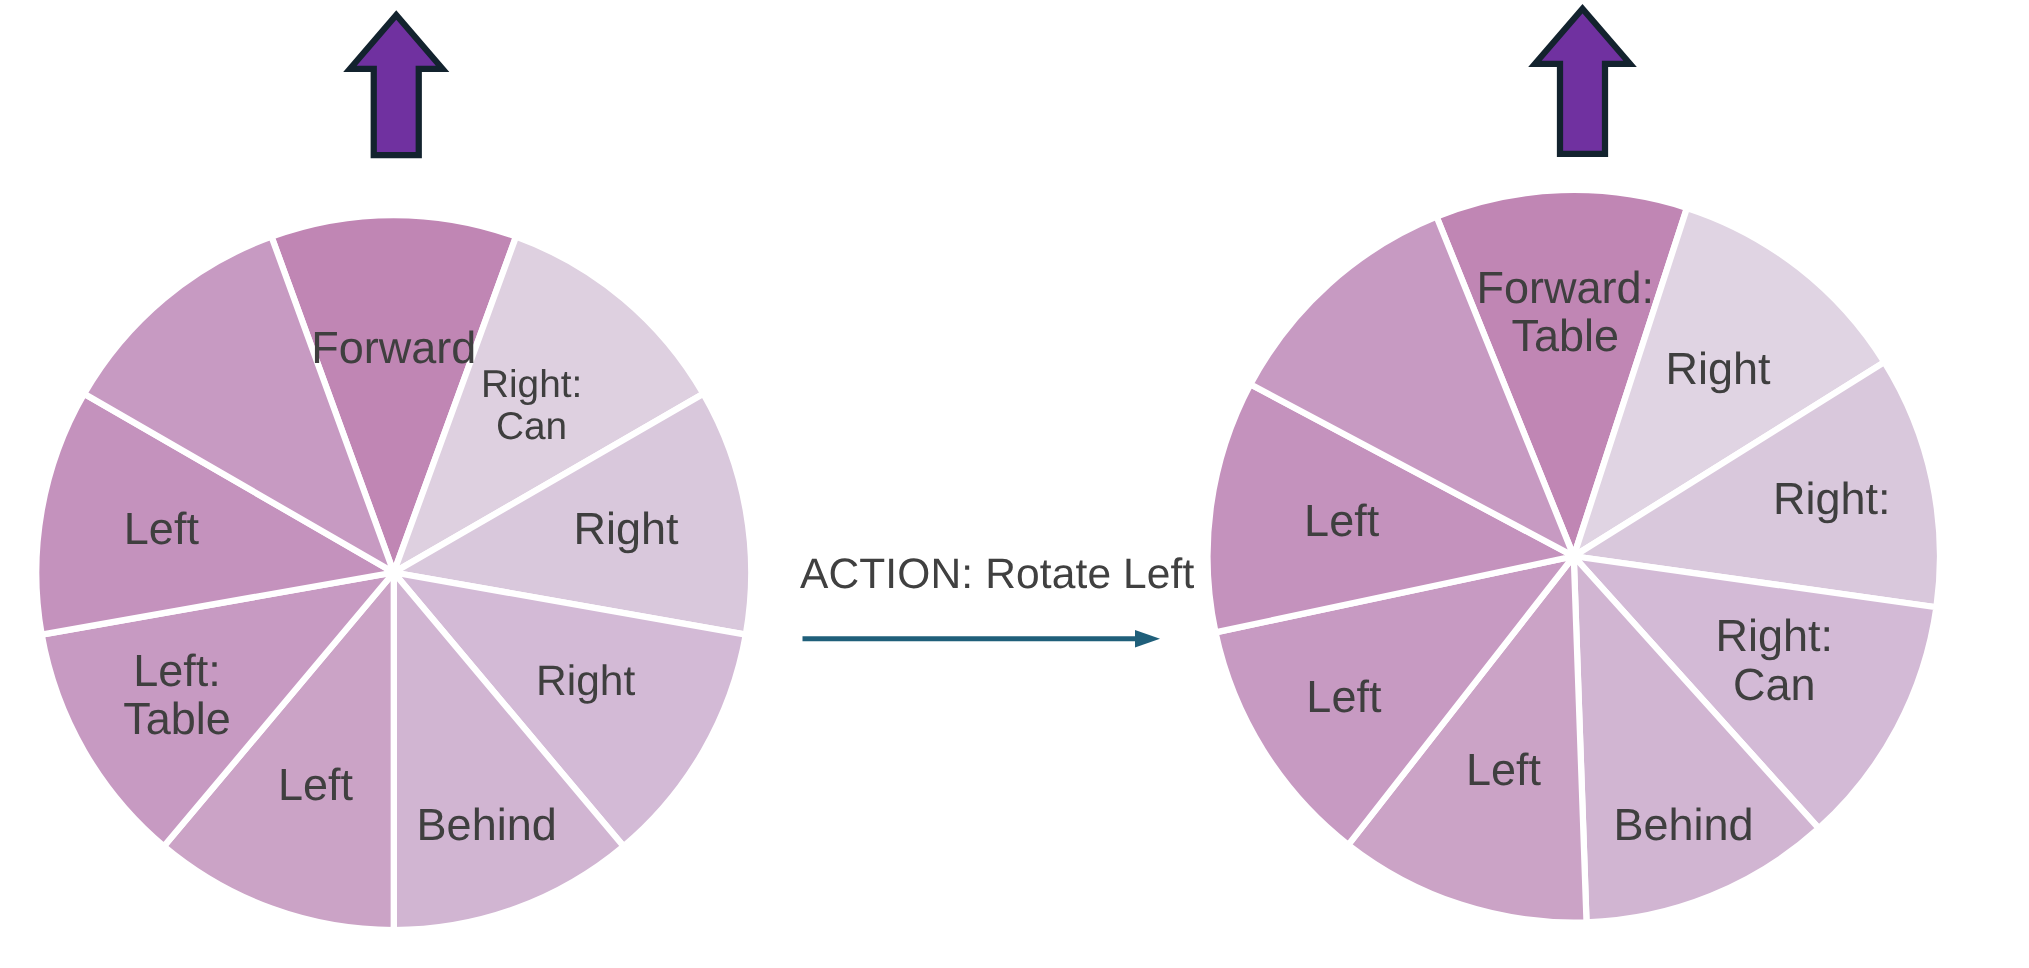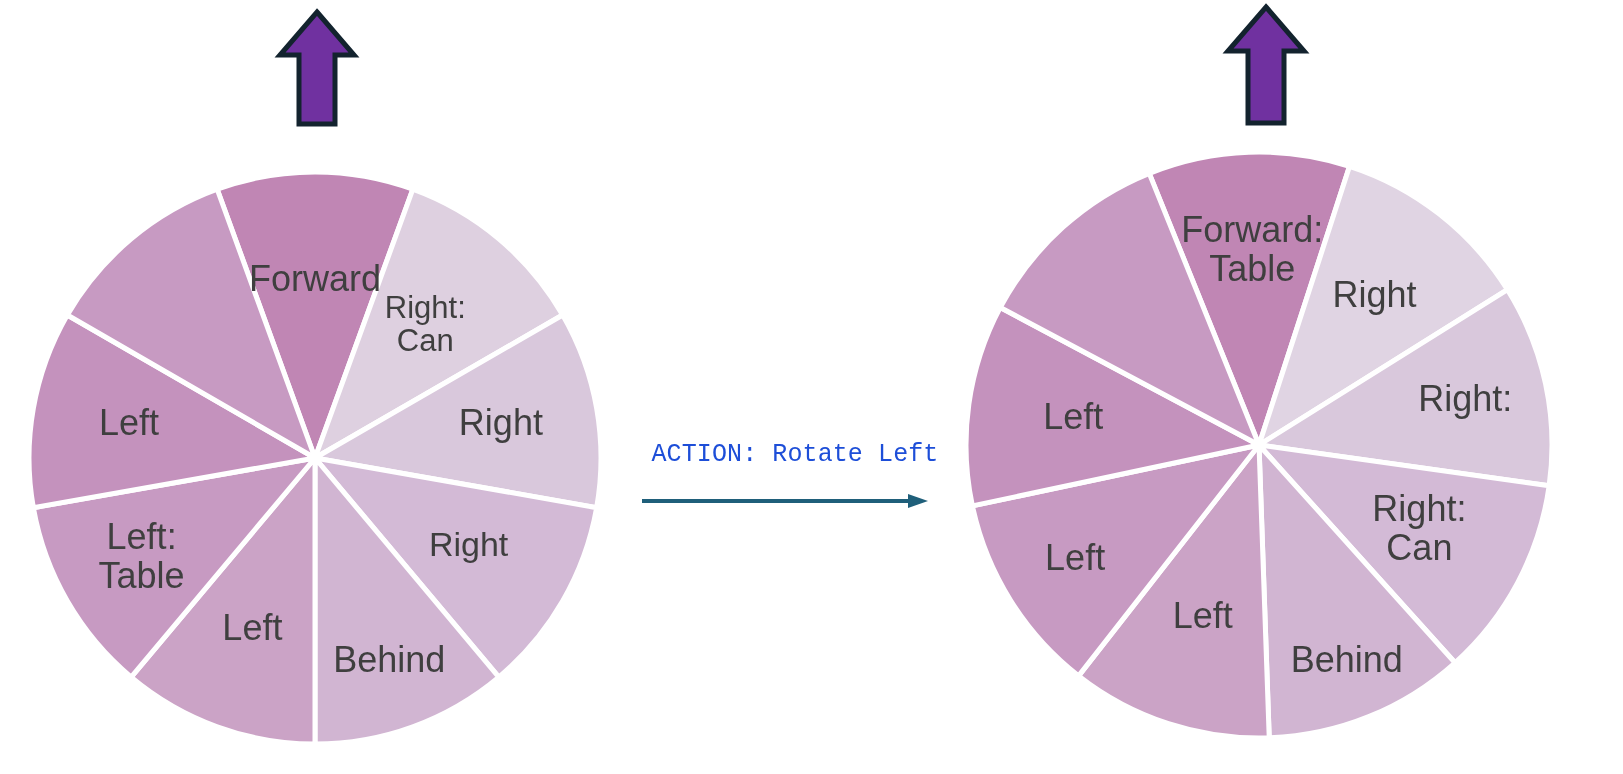--- a/index.html
+++ b/index.html
@@ -67,23 +67,23 @@
 
   
   #action-annotation {
     position: absolute;
     left: 640px;
     top: 440px;
     width: 310px;
     text-align: center;
   }
   #action-label {
-    font-family: Liberation Mono, monospace;
-    font-size: 25px;
-    color: #1d4ed8;
+    font-family: Liberation Sans, sans-serif;
+    font-size: 34px;
+    color: #404040;
     letter-spacing: 0.1px;
     white-space: nowrap;
   }
   #action-arrow {
     margin-top: 22px;
     width: 290px;
     height: 20px;
   }
   #action-arrow svg {
     display: block;

